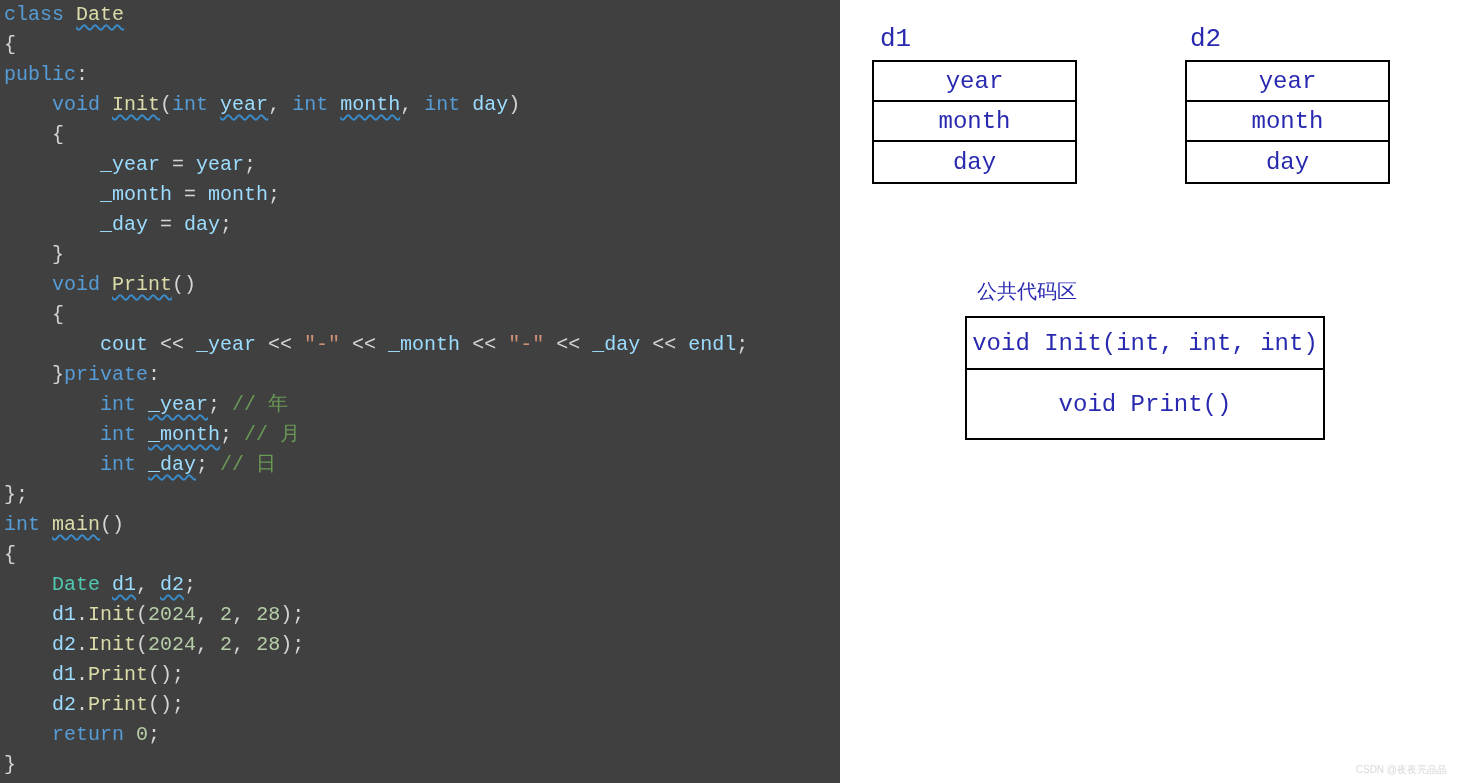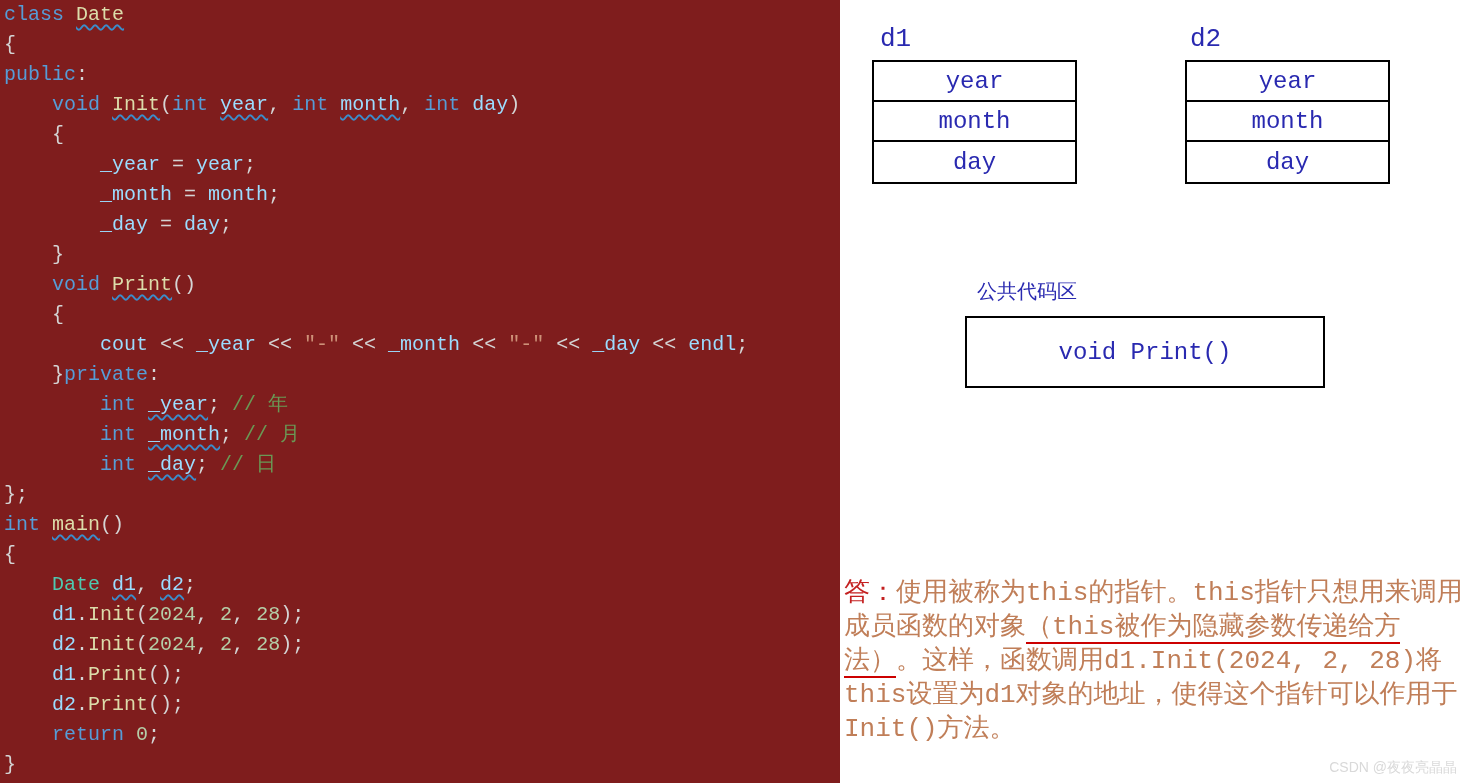--- a/index.html
+++ b/index.html
@@ -1,38 +1,38 @@
 <!DOCTYPE html>
 <html><head>
 <meta charset="utf-8">
 <style>
   * { margin:0; padding:0; box-sizing:border-box; }
   body { width:1467px; height:783px; font-family:Consolas,"Courier New",monospace; font-size:20px; position:relative; }
-  .left { position:absolute; left:0; top:0; width:840px; height:783px; background:#7f1d1d; padding:0 4px; }
+  .left { position:absolute; left:0; top:0; width:840px; height:783px; background:#404040; padding:0 4px; }
   .code { white-space:pre; font-family:Consolas,"Courier New",monospace; font-size:20px; line-height:30px; }
   .kw { color:#569CD6; } 
   .id { color:#DCDCAA; } 
   .var { color:#4EC9B0; }
   .lv { color:#9CDCFE; }
   .str{ color:#CE9178; }
   .num{ color:#B5CEA8; }
   .cm { color:#6A9955; }
   .p  { color:#D4D4D4; }
   .sq { text-decoration:underline wavy #3a8dcc; text-underline-offset:4px; }
   .right { position:absolute; left:840px; top:0; width:627px; height:783px; background:#fff; }
   .lbl { position:absolute; color:#2929b0; font-family:"Courier New",monospace; font-size:26px; }
   .box { position:absolute; border:2px solid #000; background:#fff; font-family:"Courier New",monospace; color:#2929b0; font-size:24px; }
   .cell{ border-bottom:2px solid #000; height:40px; display:flex; align-items:center; justify-content:center; }
   .cell:last-child{ border-bottom:none; }
   .shared-title{ position:absolute; color:#2929b0; font-family:"SimSun","Courier New",monospace; font-size:20px; }
   .exp { position:absolute; font-family:"SimSun","Courier New",monospace; font-size:26px; line-height:34px; }
   .q { color:#c07e58; }
   .a { color:#c42020; }
   .ul { border-bottom:2px solid #c00; }
-  .wm { position:absolute; right:10px; bottom:6px; color:#d9d9d9; font-size:14px; font-family:sans-serif; }
+  .wm { position:absolute; right:20px; bottom:6px; color:#d9d9d9; font-size:10px; font-family:sans-serif; }
 </style>
 </head>
 <body>
 
 <div class="left">
   <div id="code" class="code"><span class="kw">class</span><span class="p"> </span><span class="id sq">Date</span>
 <span class="p">{</span>
 <span class="kw">public</span><span class="p">:</span>
 <span class="p">    </span><span class="kw">void</span><span class="p"> </span><span class="id sq">Init</span><span class="p">(</span><span class="kw">int</span><span class="p"> </span><span class="lv sq">year</span><span class="p">, </span><span class="kw">int</span><span class="p"> </span><span class="lv sq">month</span><span class="p">, </span><span class="kw">int</span><span class="p"> </span><span class="lv">day</span><span class="p">)</span>
 <span class="p">    {</span>
@@ -70,22 +70,20 @@
 
   <span class="lbl" style="left:350px; top:24px;">d2</span>
   <div class="box" style="left:345px; top:60px; width:205px;">
     <div class="cell">year</div>
     <div class="cell">month</div>
     <div class="cell">day</div>
   </div>
 
   <div class="shared-title" style="left:137px; top:278px;">公共代码区</div>
   <div class="box" style="left:125px; top:316px; width:360px;">
+    <div class="cell" style="height:52px;">void Init(int, int, int)</div>
     <div class="cell" style="height:68px;">void Print()</div>
   </div>
 
 
-  <div class="exp q" style="left:4px; top:576px; width:622px;">
-    <span class="a">答：</span><span>使用被称为this的指针。this指针只想用来调用成员函数的对象</span><span class="ul">（this被作为隐藏参数传递给方法）</span><span>。这样，函数调用d1.Init(2024, 2, 28)将this设置为d1对象的地址，使得这个指针可以作用于Init()方法。</span>
-  </div>
 
   <div class="wm">CSDN @夜夜亮晶晶</div>
 </div>
 
 </body></html>

